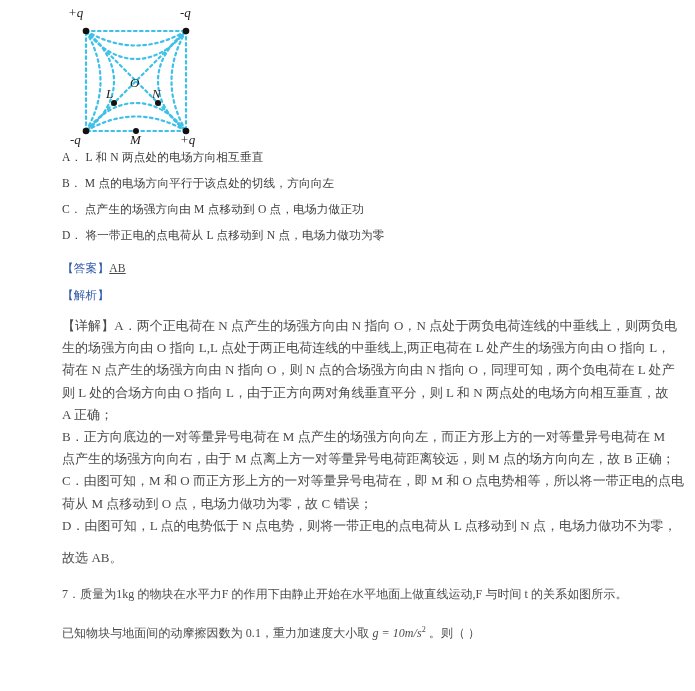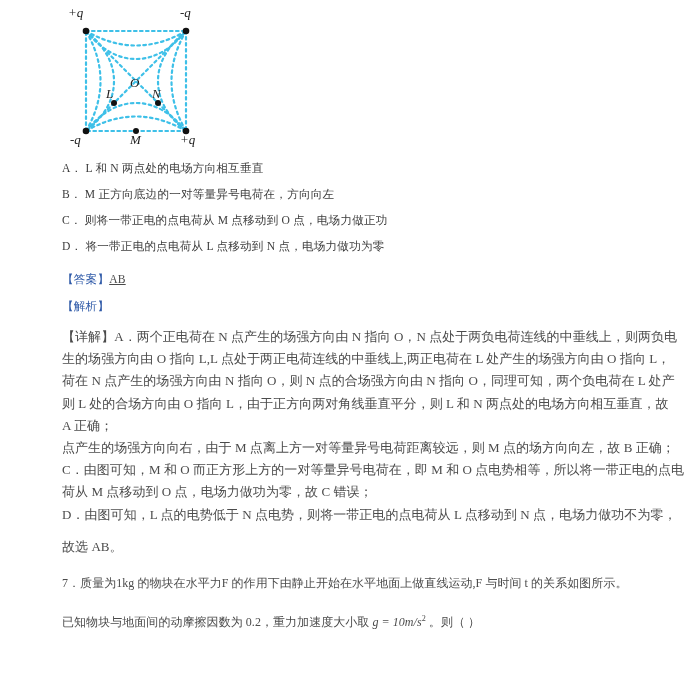--- a/index.html
+++ b/index.html
@@ -28,21 +28,21 @@
     top: 2px;
     width: 160px;
     height: 152px;
   }
   .figure-svg { display:block; }
 
   
   .body-text {
     position: absolute;
     left: 62px;
-    top: 156px;
+    top: 145px;
     width: 600px;
   }
   .opt-line {
     font-size: 11.6px;
     line-height: 26px;
     color: #3c3c3c;
     white-space: nowrap;
     letter-spacing: 0.2px;
   }
   .meta-line {
@@ -121,48 +121,49 @@
 
     <div style="position:absolute;left:68px;top:73px;font-style:italic;font-size:13px;color:#1d1d1d;font-family:'Liberation Serif',serif;">O</div>
     <div style="position:absolute;left:44px;top:84px;font-style:italic;font-size:13px;color:#1d1d1d;font-family:'Liberation Serif',serif;">L</div>
     <div style="position:absolute;left:90px;top:84px;font-style:italic;font-size:13px;color:#1d1d1d;font-family:'Liberation Serif',serif;">N</div>
     <div style="position:absolute;left:68px;top:130px;font-style:italic;font-size:13px;color:#1d1d1d;font-family:'Liberation Serif',serif;">M</div>
   </div>
 
   <div class="body-text">
 
     <div class="opt-line">A． L 和 N 两点处的电场方向相互垂直</div>
-    <div class="opt-line">B． M 正方向底边的一对等量异号电荷在，方向向左</div>
-    <div class="opt-line">C． 则将一带正电的点电荷从 M 点移动到 O 点，电场力做正功</div>
+    <div class="opt-line">B． M 点的电场方向平行于该点处的切线，方向向左</div>
+    <div class="opt-line">C． 点产生的场强方向由 M 点移动到 O 点，电场力做正功</div>
     <div class="opt-line">D． 将一带正电的点电荷从 L 点移动到 N 点，电场力做功为零</div>
 
     <div class="spacer6"></div>
 
     <div class="meta-line"><span class="tagblue">【答案】</span><span class="ansval">AB</span></div>
 
     <div class="meta-line"><span class="tagblue">【解析】</span></div>
 
     <div class="spacer6"></div>
 
     <div class="para">【详解】A．两个正电荷在 N 点产生的场强方向由 N 指向 O，N 点处于两负电荷连线的中垂线上，则两负电</div>
     <div class="para">生的场强方向由 O 指向 L,L 点处于两正电荷连线的中垂线上,两正电荷在 L 处产生的场强方向由 O 指向 L，</div>
     <div class="para">荷在 N 点产生的场强方向由 N 指向 O，则 N 点的合场强方向由 N 指向 O，同理可知，两个负电荷在 L 处产</div>
     <div class="para">则 L 处的合场方向由 O 指向 L，由于正方向两对角线垂直平分，则 L 和 N 两点处的电场方向相互垂直，故</div>
     <div class="para">A 正确；</div>
+    <div class="para">B．正方向底边的一对等量异号电荷在 M 点产生的场强方向向左，而正方形上方的一对等量异号电荷在 M</div>
     <div class="para">点产生的场强方向向右，由于 M 点离上方一对等量异号电荷距离较远，则 M 点的场方向向左，故 B 正确；</div>
     <div class="para">C．由图可知，M 和 O 而正方形上方的一对等量异号电荷在，即 M 和 O 点电势相等，所以将一带正电的点电</div>
     <div class="para">荷从 M 点移动到 O 点，电场力做功为零，故 C 错误；</div>
     <div class="para">D．由图可知，L 点的电势低于 N 点电势，则将一带正电的点电荷从 L 点移动到 N 点，电场力做功不为零，</div>
 
     <div class="spacer10"></div>
 
     <div class="para">故选 AB。</div>
 
     <div class="spacer14"></div>
 
     <div class="q7">7．质量为1kg 的物块在水平力F 的作用下由静止开始在水平地面上做直线运动,F 与时间 t 的关系如图所示。</div>
 
     <div class="spacer14"></div>
 
-    <div class="q7"><span>已知物块与地面间的动摩擦因数为 0.2，重力加速度大小取 </span><i class="mi">g = 10m/s</i><sup class="sup">2</sup><span> 。则（      ）</span></div>
+    <div class="q7"><span>已知物块与地面间的动摩擦因数为 0.1，重力加速度大小取 </span><i class="mi">g = 10m/s</i><sup class="sup">2</sup><span> 。则（      ）</span></div>
 
   </div>
 </div>
 
 </body></html>

